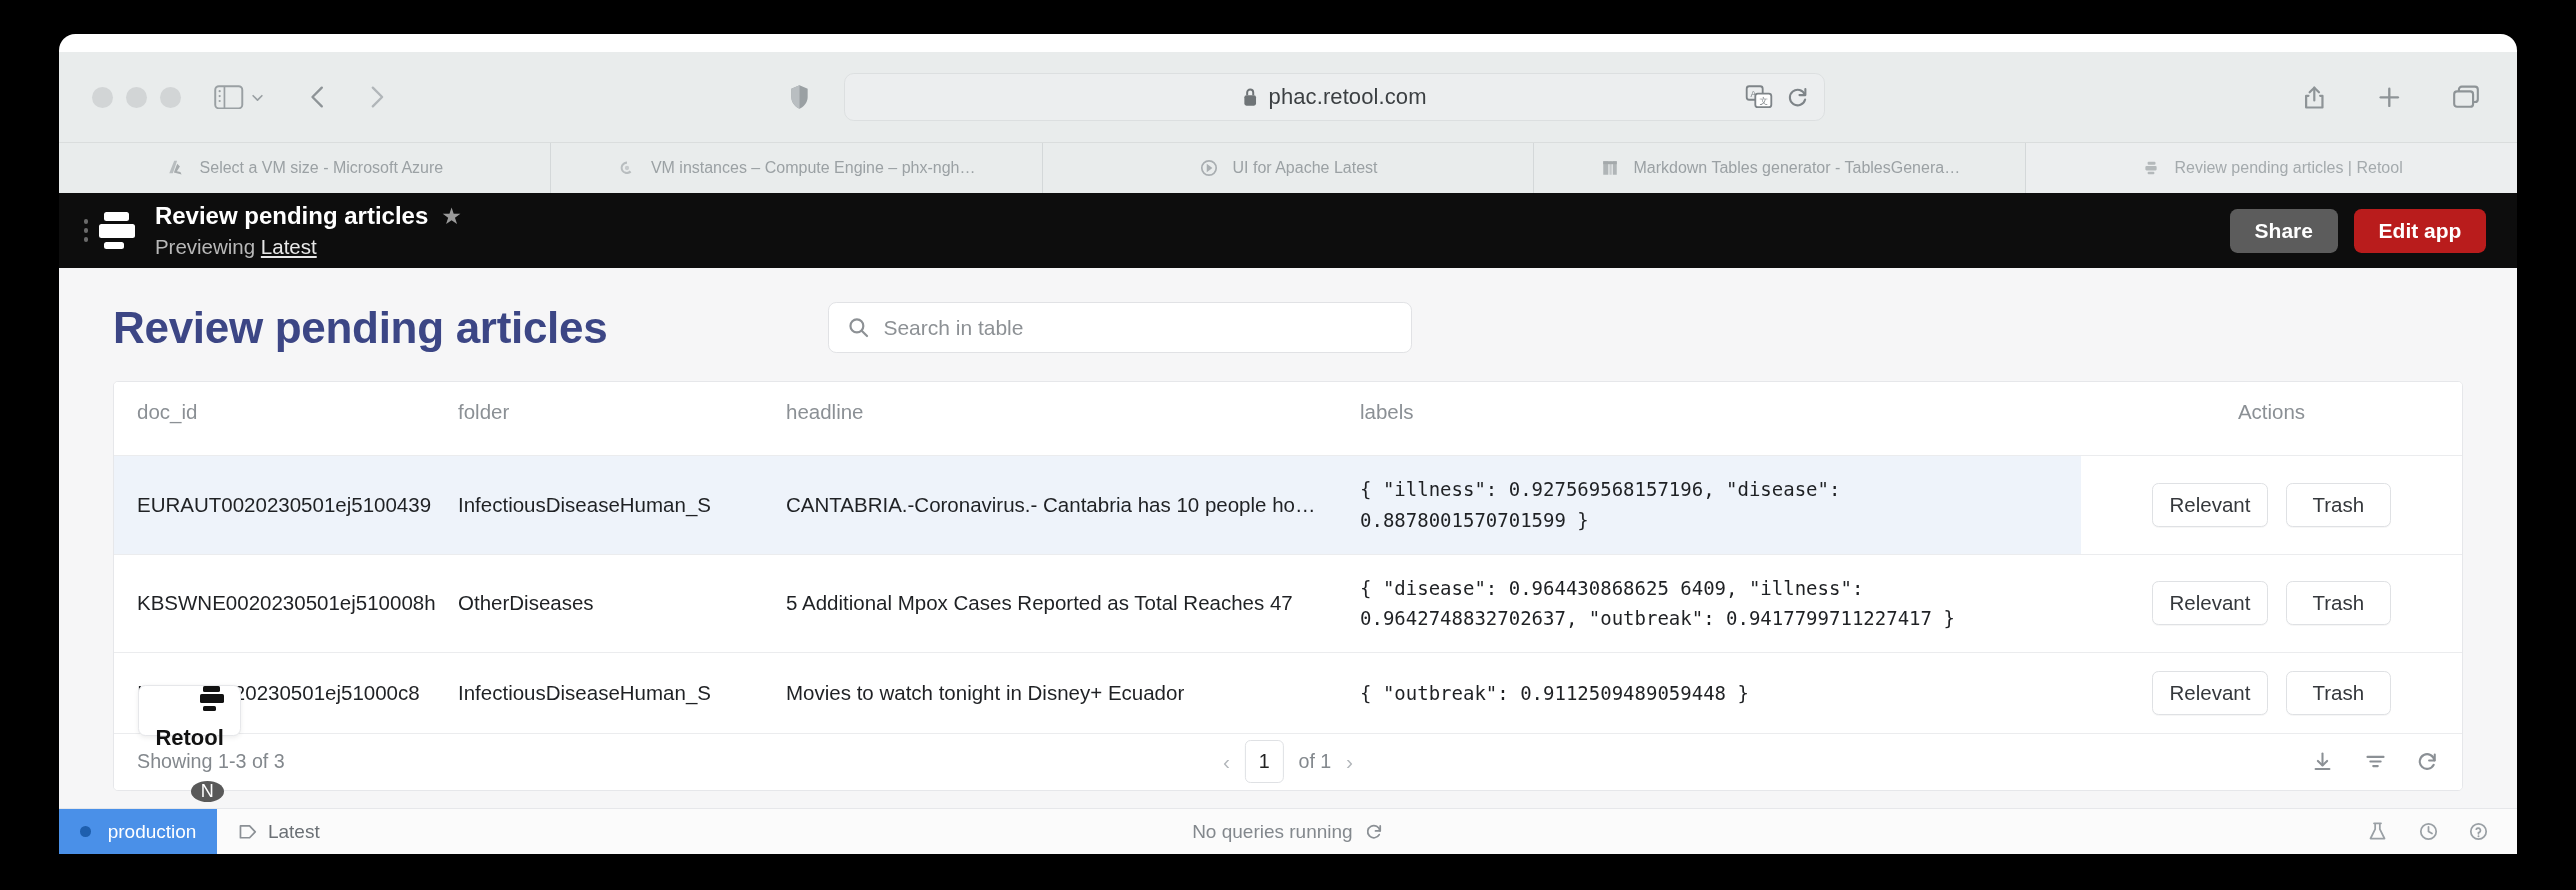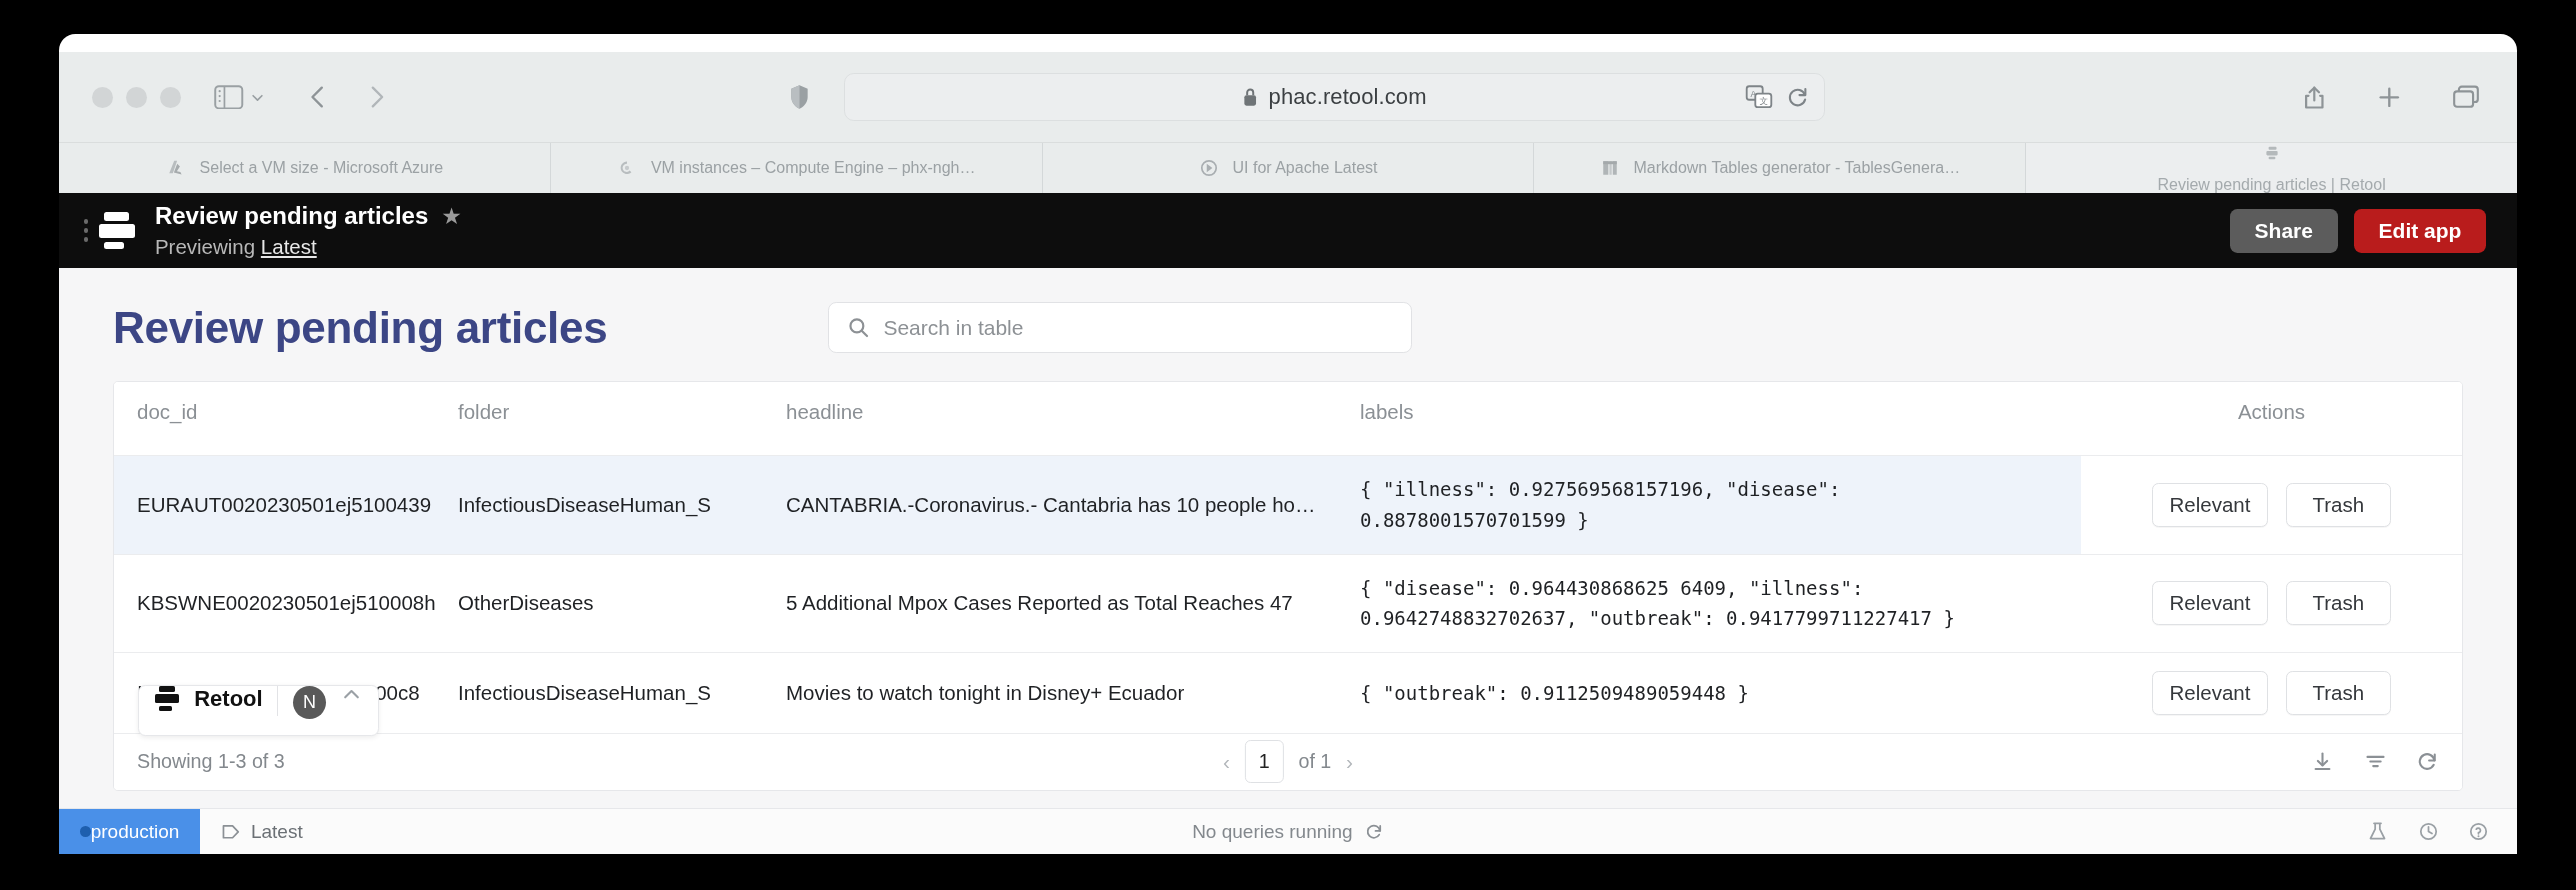--- a/index.html
+++ b/index.html
@@ -80,21 +80,21 @@
     flex: 1;
     display: flex; align-items: center; justify-content: center;
     gap: 13px;
     border-right: 0.8px solid #d4d8d9;
     font-size: 16px;
     color: #9ba1a4;
     white-space: nowrap;
     overflow: hidden;
     padding: 0 14.8px;
   }
-  .tab:last-child { border-right: none; flex-direction: column; }
+  .tab:last-child { border-right: none; }
   .tab.active { background: #eceeef; color: #a4aaad; }
   .tab-fav { width: 21px; height: 21px; flex: none; display: flex; align-items: center; justify-content: center; }
 
   
   .app-header {
     height: 75px; background: #0d0d0d;
     display: flex; align-items: center;
     padding: 0 31px 0 24.6px;
     flex: none;
   }
@@ -237,23 +237,24 @@
   }
 
   
   .retool-pill {
     position: absolute;
     left: 79px; bottom: 72px;
     height: 51px;
     background: #fff;
     border: 0.8px solid #e6e7ea;
     border-radius: 7.4px;
-    display: flex; align-items: flex-start;
+    display: flex; align-items: flex-end;
     padding: 0 16.4px; gap: 14.8px;
     box-shadow: 0 1.6px 4.9px rgba(0,0,0,.07);
+    flex-direction: column;
   }
   .pill-mark { display: flex; flex-direction: column; align-items: flex-start; gap: 2.5px; }
   .pm1 { width: 16.4px; height: 5.7px; background: #111; border-radius: 1.6px; margin-left: 3.3px; }
   .pm2 { width: 24px; height: 9px; background: #111; border-radius: 1.6px; }
   .pm3 { width: 13px; height: 4.9px; background: #111; border-radius: 1.6px; margin-left: 3.3px; }
   .pill-name { font-size: 22px; font-weight: bold; color: #111; }
   .pill-div { width: 0.8px; height: 29.5px; background: #e2e3e6; }
   .avatar {
     width: 33px; height: 33px; border-radius: 50%;
     background: #595959; color: #fff;
@@ -268,21 +269,21 @@
     border-top: 0.8px solid #e6e7ea;
     display: flex; align-items: center;
     flex: none;
     position: relative;
   }
   .env-badge {
     height: 100%;
     background: #4a90e8;
     color: #fff;
     font-size: 19px;
-    display: flex; align-items: center; gap: 0;
+    display: flex; align-items: center; gap: 17px;
     padding: 0 21px;
   }
   .env-dot { width: 10.7px; height: 10.7px; border-radius: 50%; background: #1e5fae; }
   .branch {
     display: flex; align-items: center; gap: 9.8px;
     margin-left: 21px;
     font-size: 19px; color: #6b7075;
   }
   .queries {
     position: absolute; left: 50%; transform: translateX(-50%);

